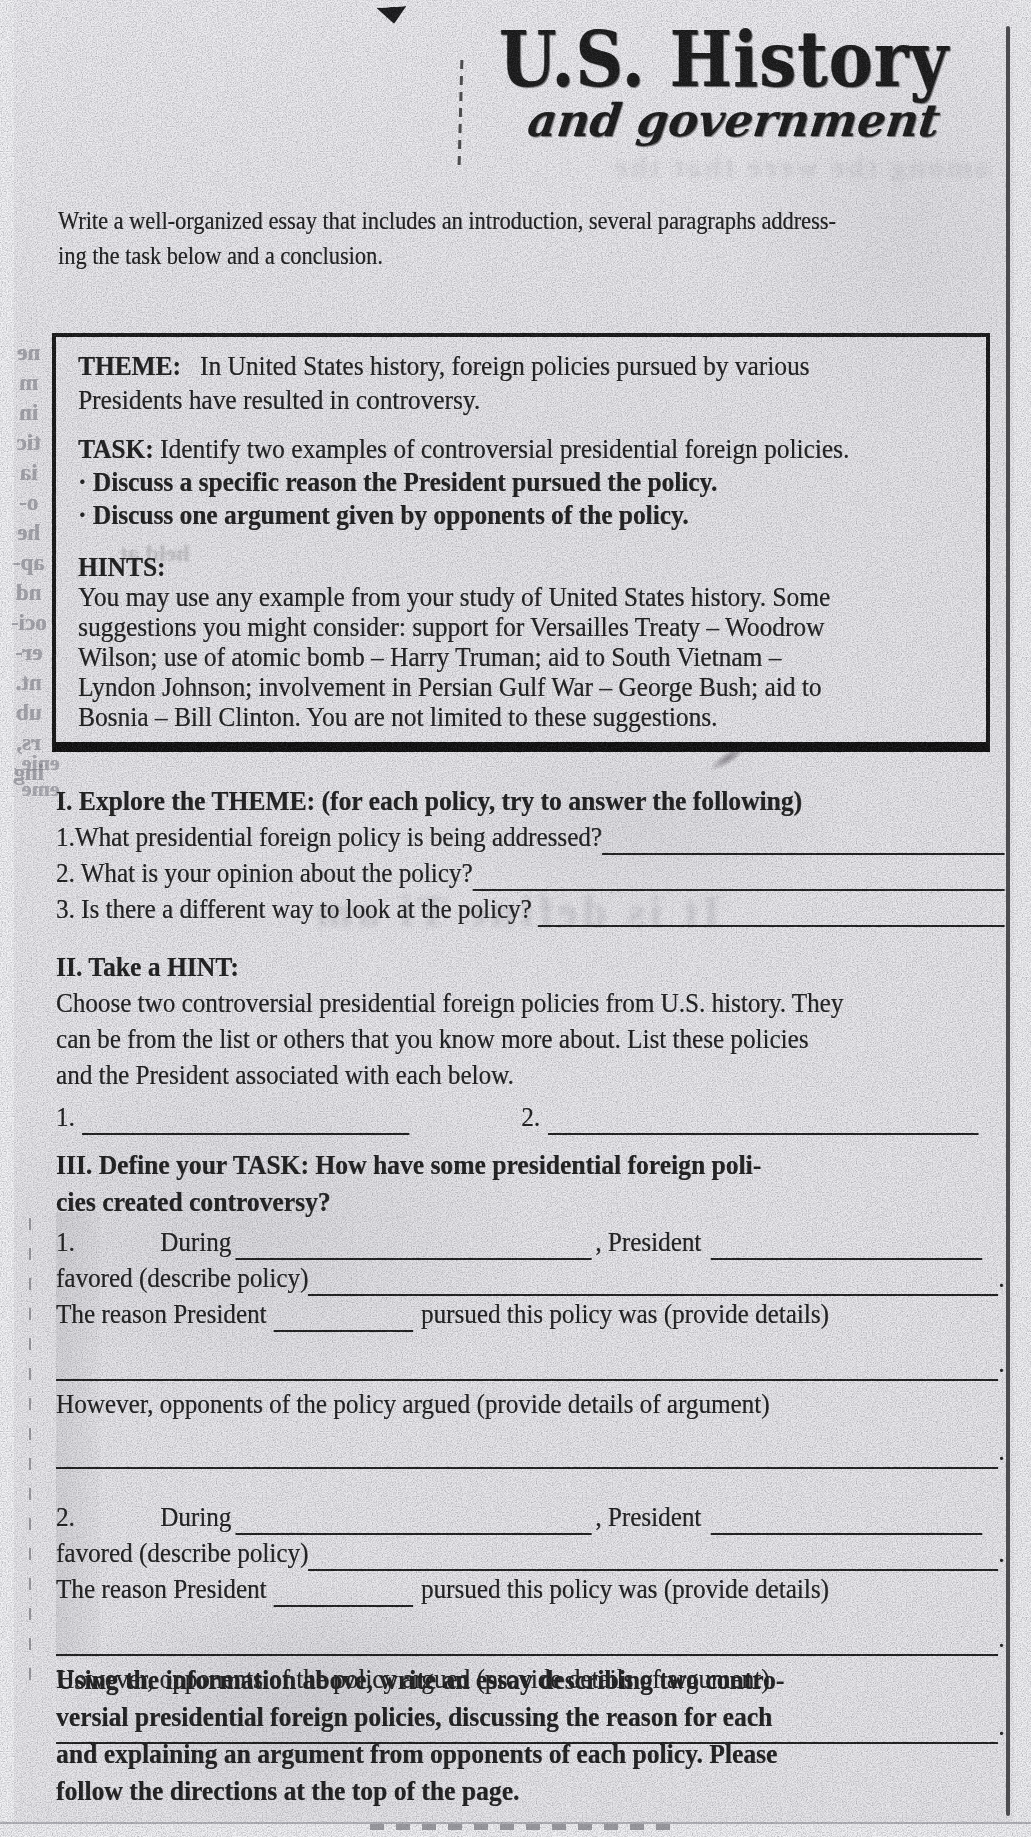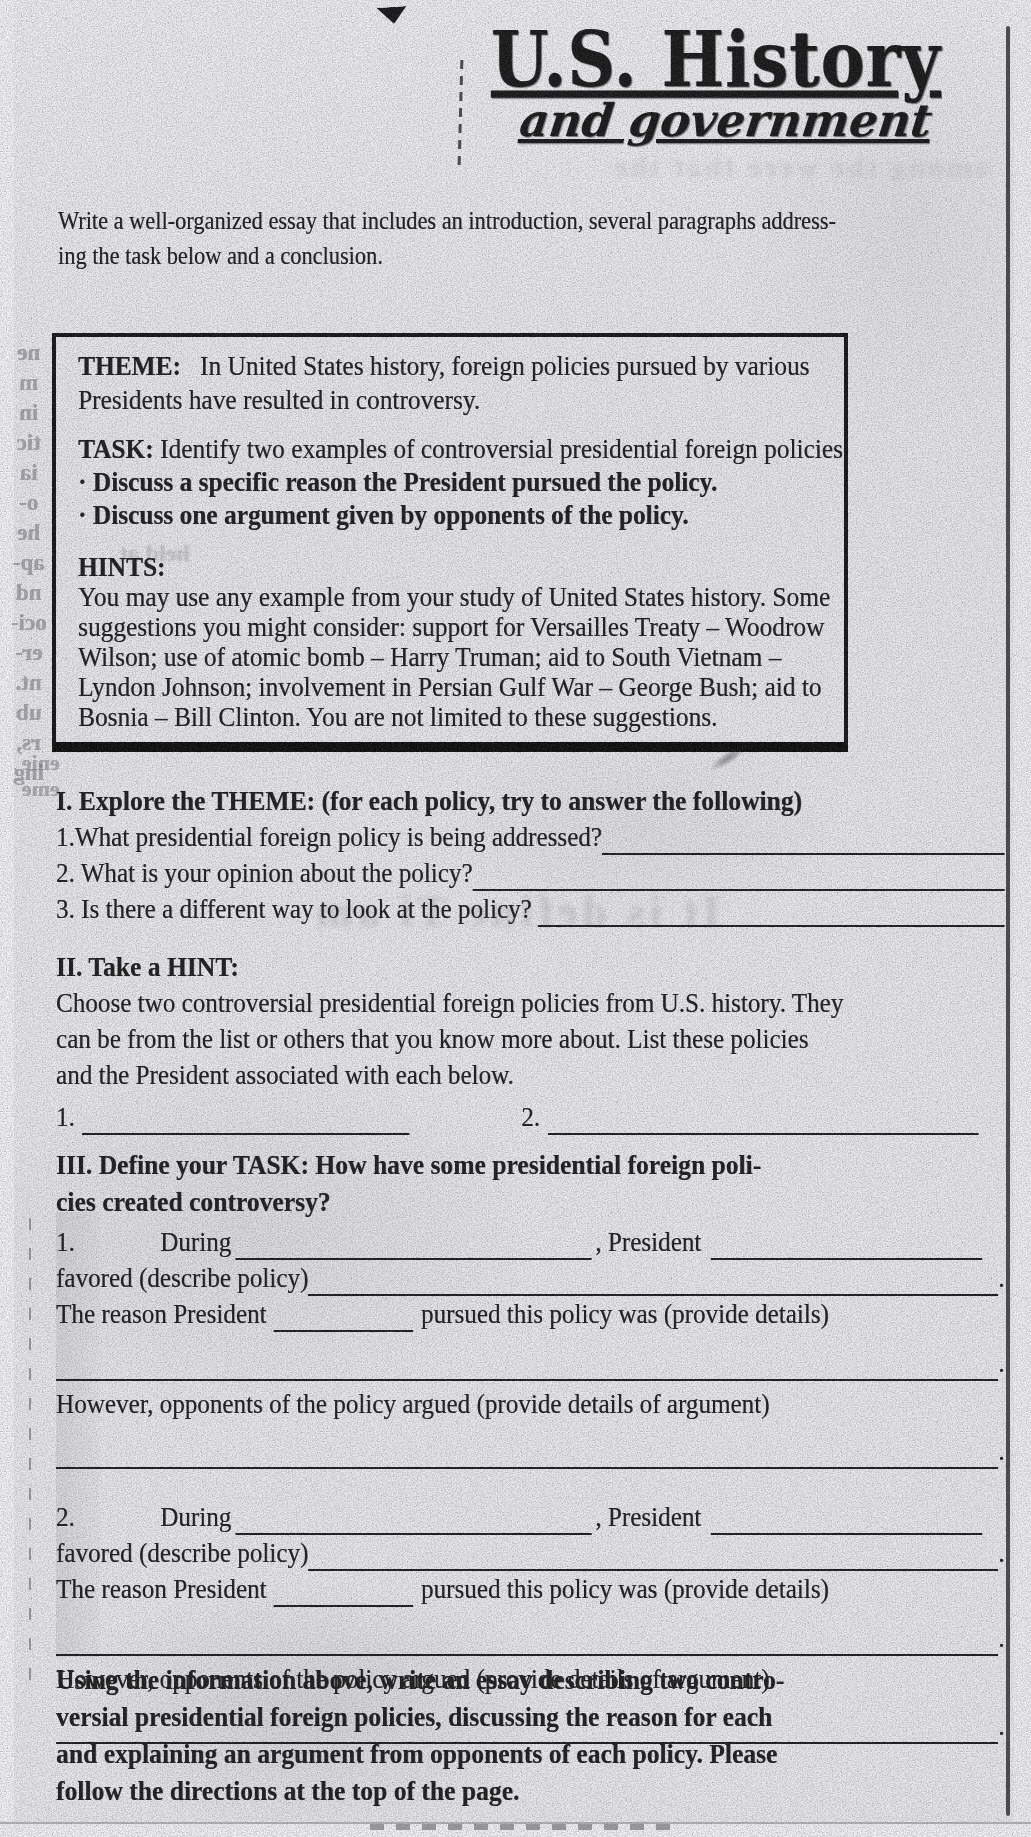--- a/index.html
+++ b/index.html
@@ -14,39 +14,39 @@
     font-family:"Liberation Serif", serif;
     color:#1b1b1b;
     text-shadow:0.4px 0.4px 0.6px rgba(25,25,30,0.55);
   }
   .abs{position:absolute;}
   .line{white-space:nowrap;}
   .b{font-weight:bold;}
   .sx{transform-origin:0 0;}
 
   
-  .masthead{top:14px; right:90px; text-align:right; color:#161616;text-decoration:underline;}
+  .masthead{top:14px; right:82px; text-align:right; color:#161616;}
   .mast-title{
     font-family:"DejaVu Serif", serif; font-weight:bold; font-size:66px;
     letter-spacing:1px; transform:scaleY(1.16); transform-origin:100% 0;
     text-shadow:1px 1px 1px rgba(10,10,10,0.6), -0.5px 0 0.5px rgba(10,10,10,0.4);
   }
   .mast-sub{
     font-family:"DejaVu Serif", serif; font-weight:bold; font-style:italic;
     font-size:45px; margin-top:2px; margin-right:6px;
     transform:skewX(-7deg); transform-origin:100% 0;
     text-shadow:1px 1px 1px rgba(10,10,10,0.55);
   }
 
   
   .intro{top:203px; left:58px; width:1080px; font-size:26px; line-height:35px; transform:scaleX(0.86);}
 
   
   .theme-box{
-    top:333px; left:52px; width:796px; box-sizing:border-box;
+    top:333px; left:52px; width:938px; box-sizing:border-box;
     border:4px solid #141414; border-bottom:10px solid #0b0b0b;
     padding:12px 32px 10px 22px;
     font-size:27px;
   }
   .theme-box .inner{width:952px; transform:scaleX(0.94); transform-origin:0 0;}
   .theme-par .line{line-height:34px;}
   .task-par{margin-top:16px;}
   .task-par .line{line-height:33px;}
   .hints-par{margin-top:20px;}
   .hints-label{line-height:30px;}

